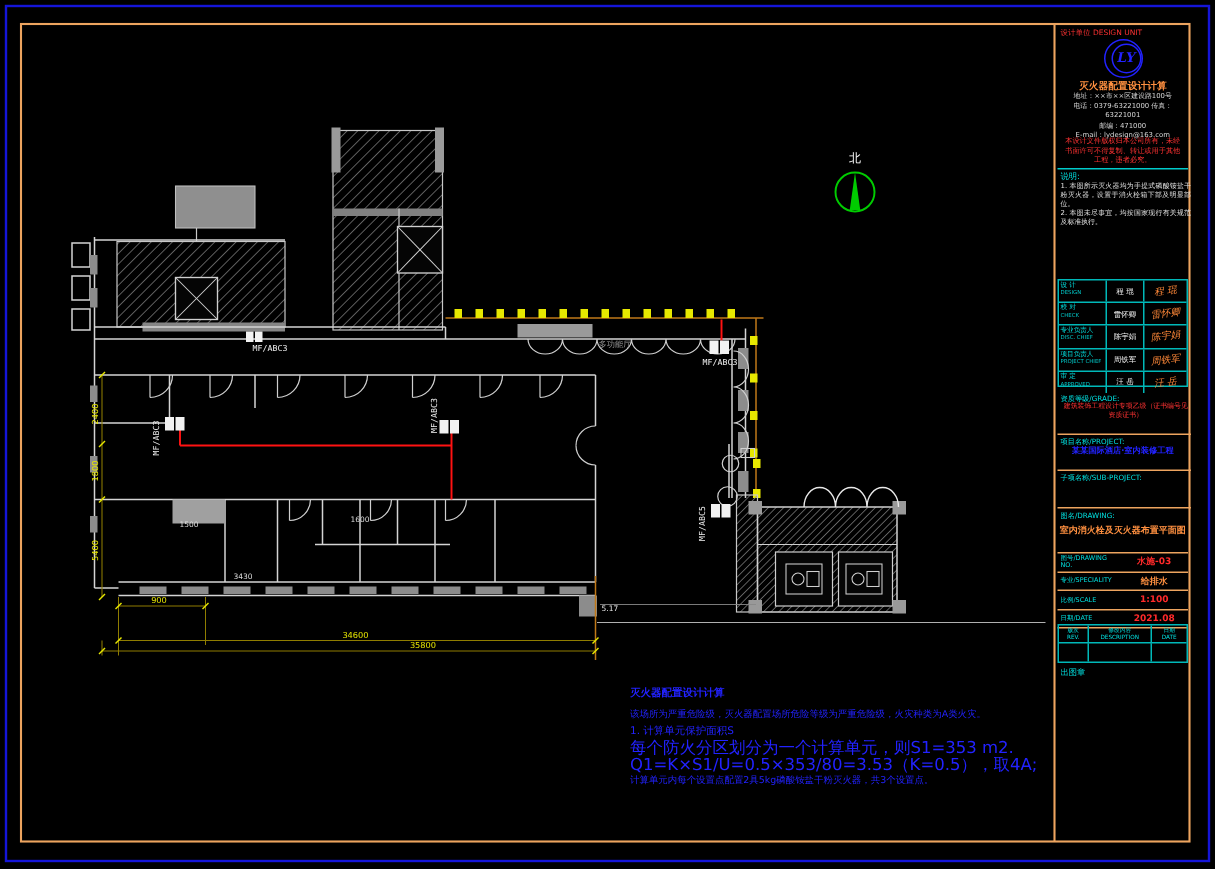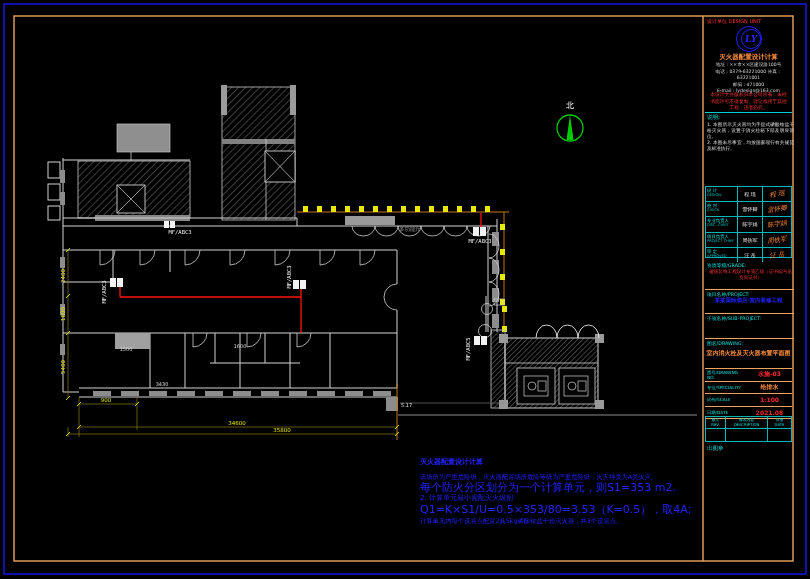--- a/index.html
+++ b/index.html
@@ -398,19 +398,19 @@
           <div></div>
         </div>
   </div>
 
   <div class="tb-sec tb-seal">出图章</div>
 </div>
 
 <div class="calc">
   <div class="calc-title">灭火器配置设计计算</div>
   <div class="calc-line">该场所为严重危险级，灭火器配置场所危险等级为严重危险级，火灾种类为A类火灾。</div>
+  <div class="calc-line md">1. 计算单元保护面积S</div>
   <div class="calc-line big">每个防火分区划分为一个计算单元，则S1=353 m2.</div>
-  <div class="calc-line md">2. 计算单元最小需配灭火级别</div>
   <div class="calc-line big">Q1=K×S1/U=0.5×353/80=3.53（K=0.5），取4A;</div>
   <div class="calc-line">计算单元内每个设置点配置2具5kg磷酸铵盐干粉灭火器，共3个设置点。</div>
 </div>
 
 </div>
 
 </body></html>

